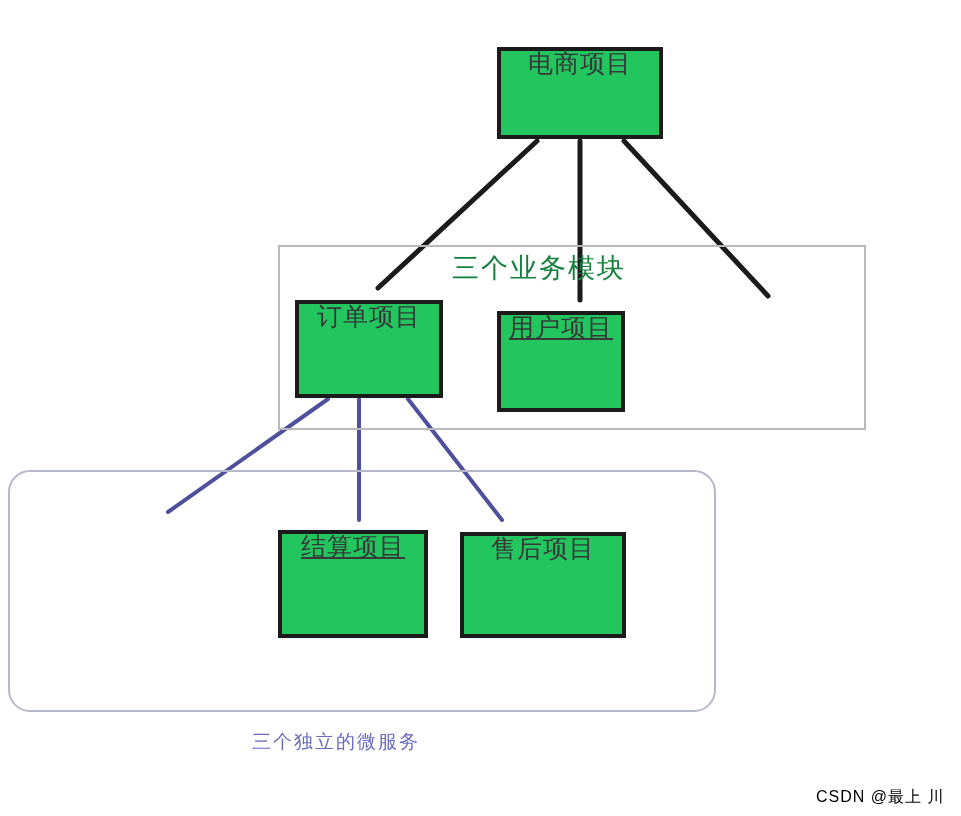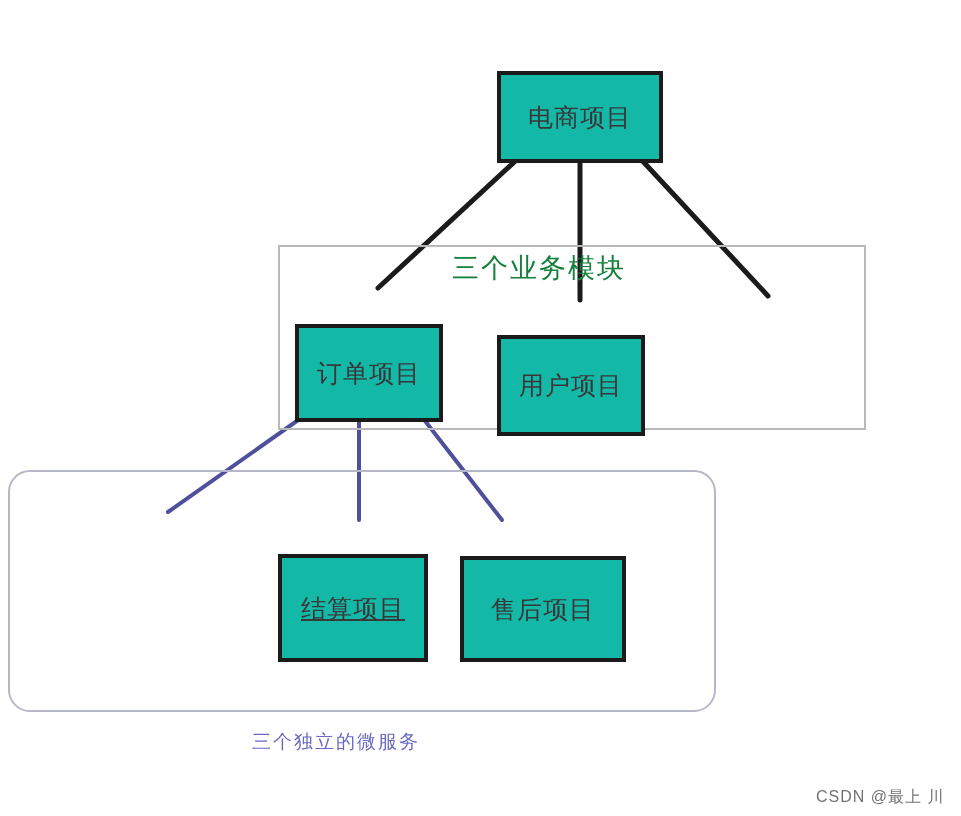--- a/index.html
+++ b/index.html
@@ -21,29 +21,27 @@
     position: absolute;
     left: 0;
     top: 0;
     width: 961px;
     height: 816px;
     pointer-events: none;
   }
   .node-box {
     position: absolute;
     box-sizing: border-box;
-    background: #14b8a6;
+    background: #22c55e;
     border: 4px solid #1b1b1b;
     display: flex;
-    align-items: center;
     justify-content: center;
     color: #3a3a3a;
     letter-spacing: 1px;
     white-space: nowrap;
-    margin-top: 24px;
   }
   .node-box .node-label {
     font-size: 25px;
     line-height: 1;
     color: #37373a;
   }
   #box-root {
     left: 497px;
     top: 47px;
     width: 166px;
@@ -51,22 +49,23 @@
   }
   #box-order {
     left: 295px;
     top: 300px;
     width: 148px;
     height: 98px;
   }
   #box-user {
     left: 497px;
     top: 311px;
-    width: 148px;
+    width: 128px;
     height: 101px;
+    text-decoration: underline;
   }
   #box-seckill {
     left: 701px;
     top: 307px;
     width: 148px;
     height: 101px;
   }
   #box-cart {
     left: 75px;
     top: 528px;
@@ -123,21 +122,21 @@
     font-size: 19px;
     color: #6a6ac0;
     letter-spacing: 2px;
     white-space: nowrap;
   }
   #watermark {
     position: absolute;
     left: 816px;
     top: 787px;
     font-size: 16px;
-    color: #737373;
+    color: #000000;
     letter-spacing: 1px;
     white-space: nowrap;
   }
 </style>
 </head>
 <body>
 
 <div id="canvas">
 
   <svg class="svg-layer" viewBox="0 0 961 816" xmlns="http://www.w3.org/2000/svg">

